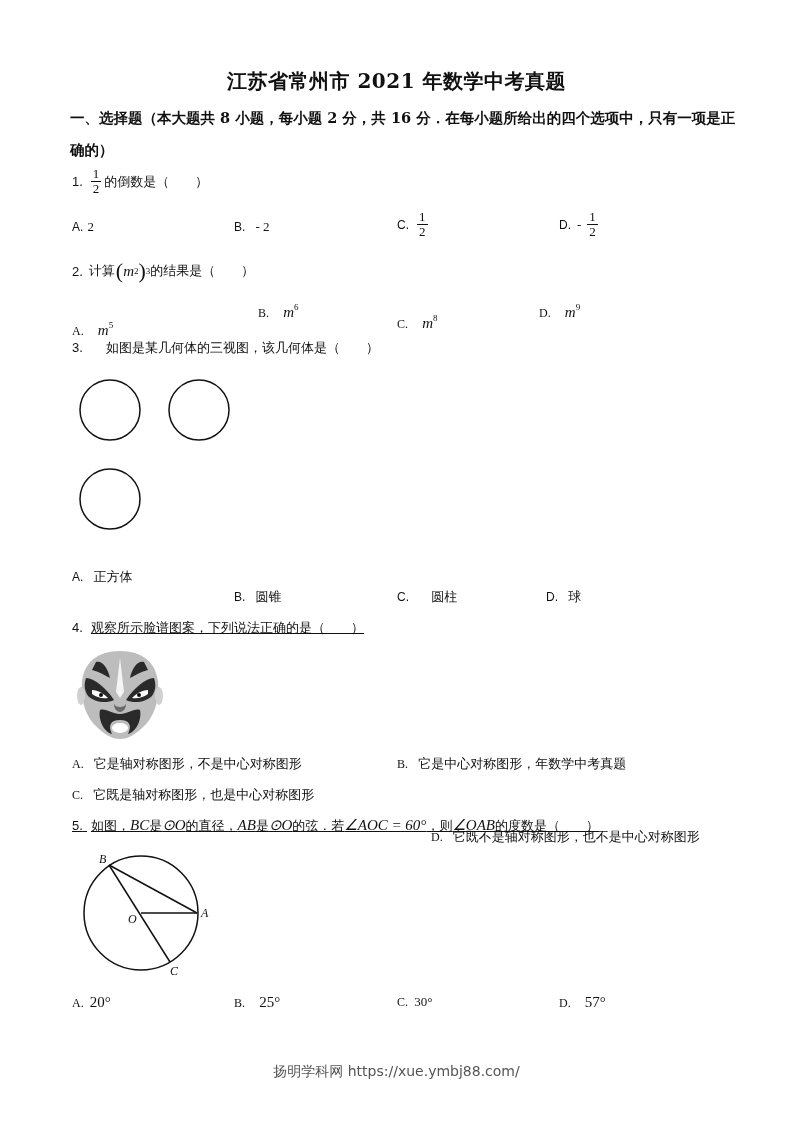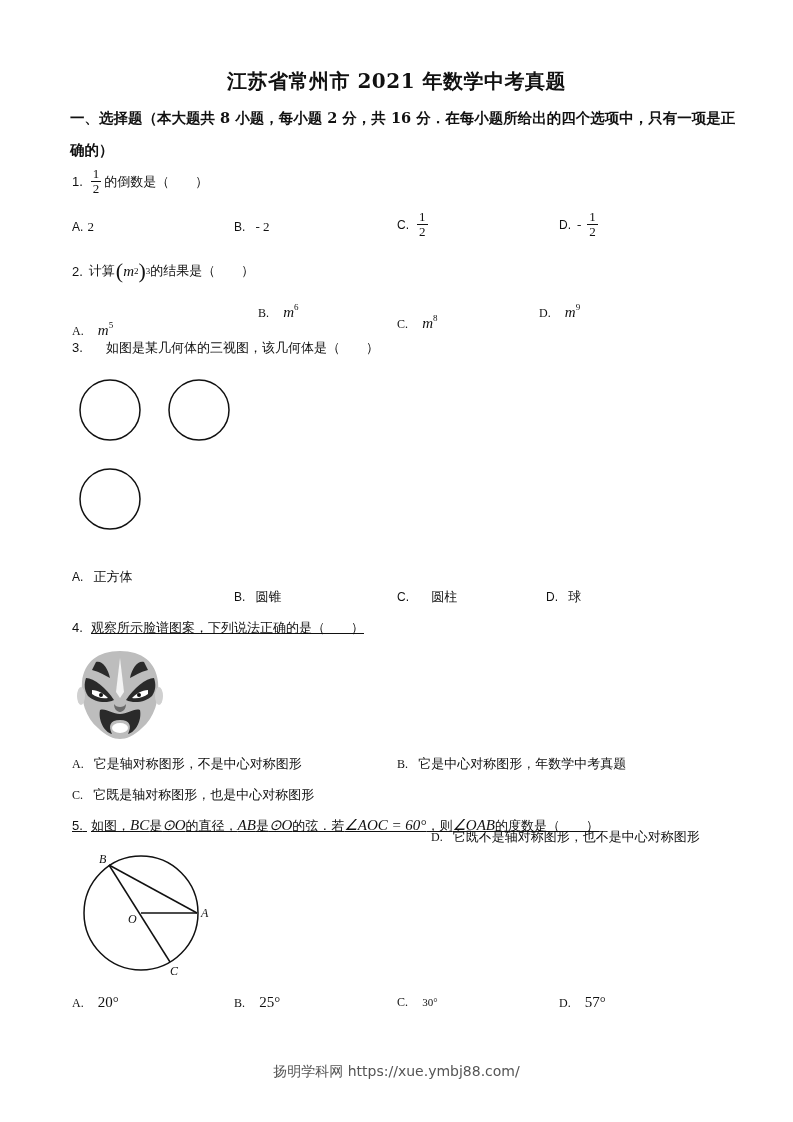--- a/index.html
+++ b/index.html
@@ -174,28 +174,28 @@
   <line x1="71" y1="68" x2="127" y2="68" stroke="#111" stroke-width="1.5"></line>
   <line x1="39" y1="20" x2="100" y2="117" stroke="#111" stroke-width="1.5"></line>
   <text x="29" y="18" font-family="Liberation Serif, serif" font-style="italic" font-size="12" fill="#111">B</text>
   <text x="58" y="78" font-family="Liberation Serif, serif" font-style="italic" font-size="12" fill="#111">O</text>
   <text x="131" y="72" font-family="Liberation Serif, serif" font-style="italic" font-size="12" fill="#111">A</text>
   <text x="100" y="130" font-family="Liberation Serif, serif" font-style="italic" font-size="12" fill="#111">C</text>
 </svg>
 
 <div class="abs opt" style="left:72px; top:994px;">
   <span class="lab-serif">A.</span>
-  <span class="math" style="margin-left:10px;">20°</span>
+  <span class="math" style="margin-left:2px;">20°</span>
 </div>
 <div class="abs opt" style="left:234px; top:994px;">
   <span class="lab-serif">B.</span>
   <span class="math" style="margin-left:10px;">25°</span>
 </div>
 <div class="abs opt" style="left:397px; top:994px;">
   <span class="lab-serif">C.</span>
-  <span class="math" style="margin-left:10px; font-size:11px;">30°</span>
+  <span class="math" style="margin-left:2px; font-size:13px;">30°</span>
 </div>
 <div class="abs opt" style="left:559px; top:994px;">
   <span class="lab-serif">D.</span>
   <span class="math" style="margin-left:10px;">57°</span>
 </div>
 
 <div class="abs footer">扬明学科网 https://xue.ymbj88.com/</div>
 
 </body></html>

